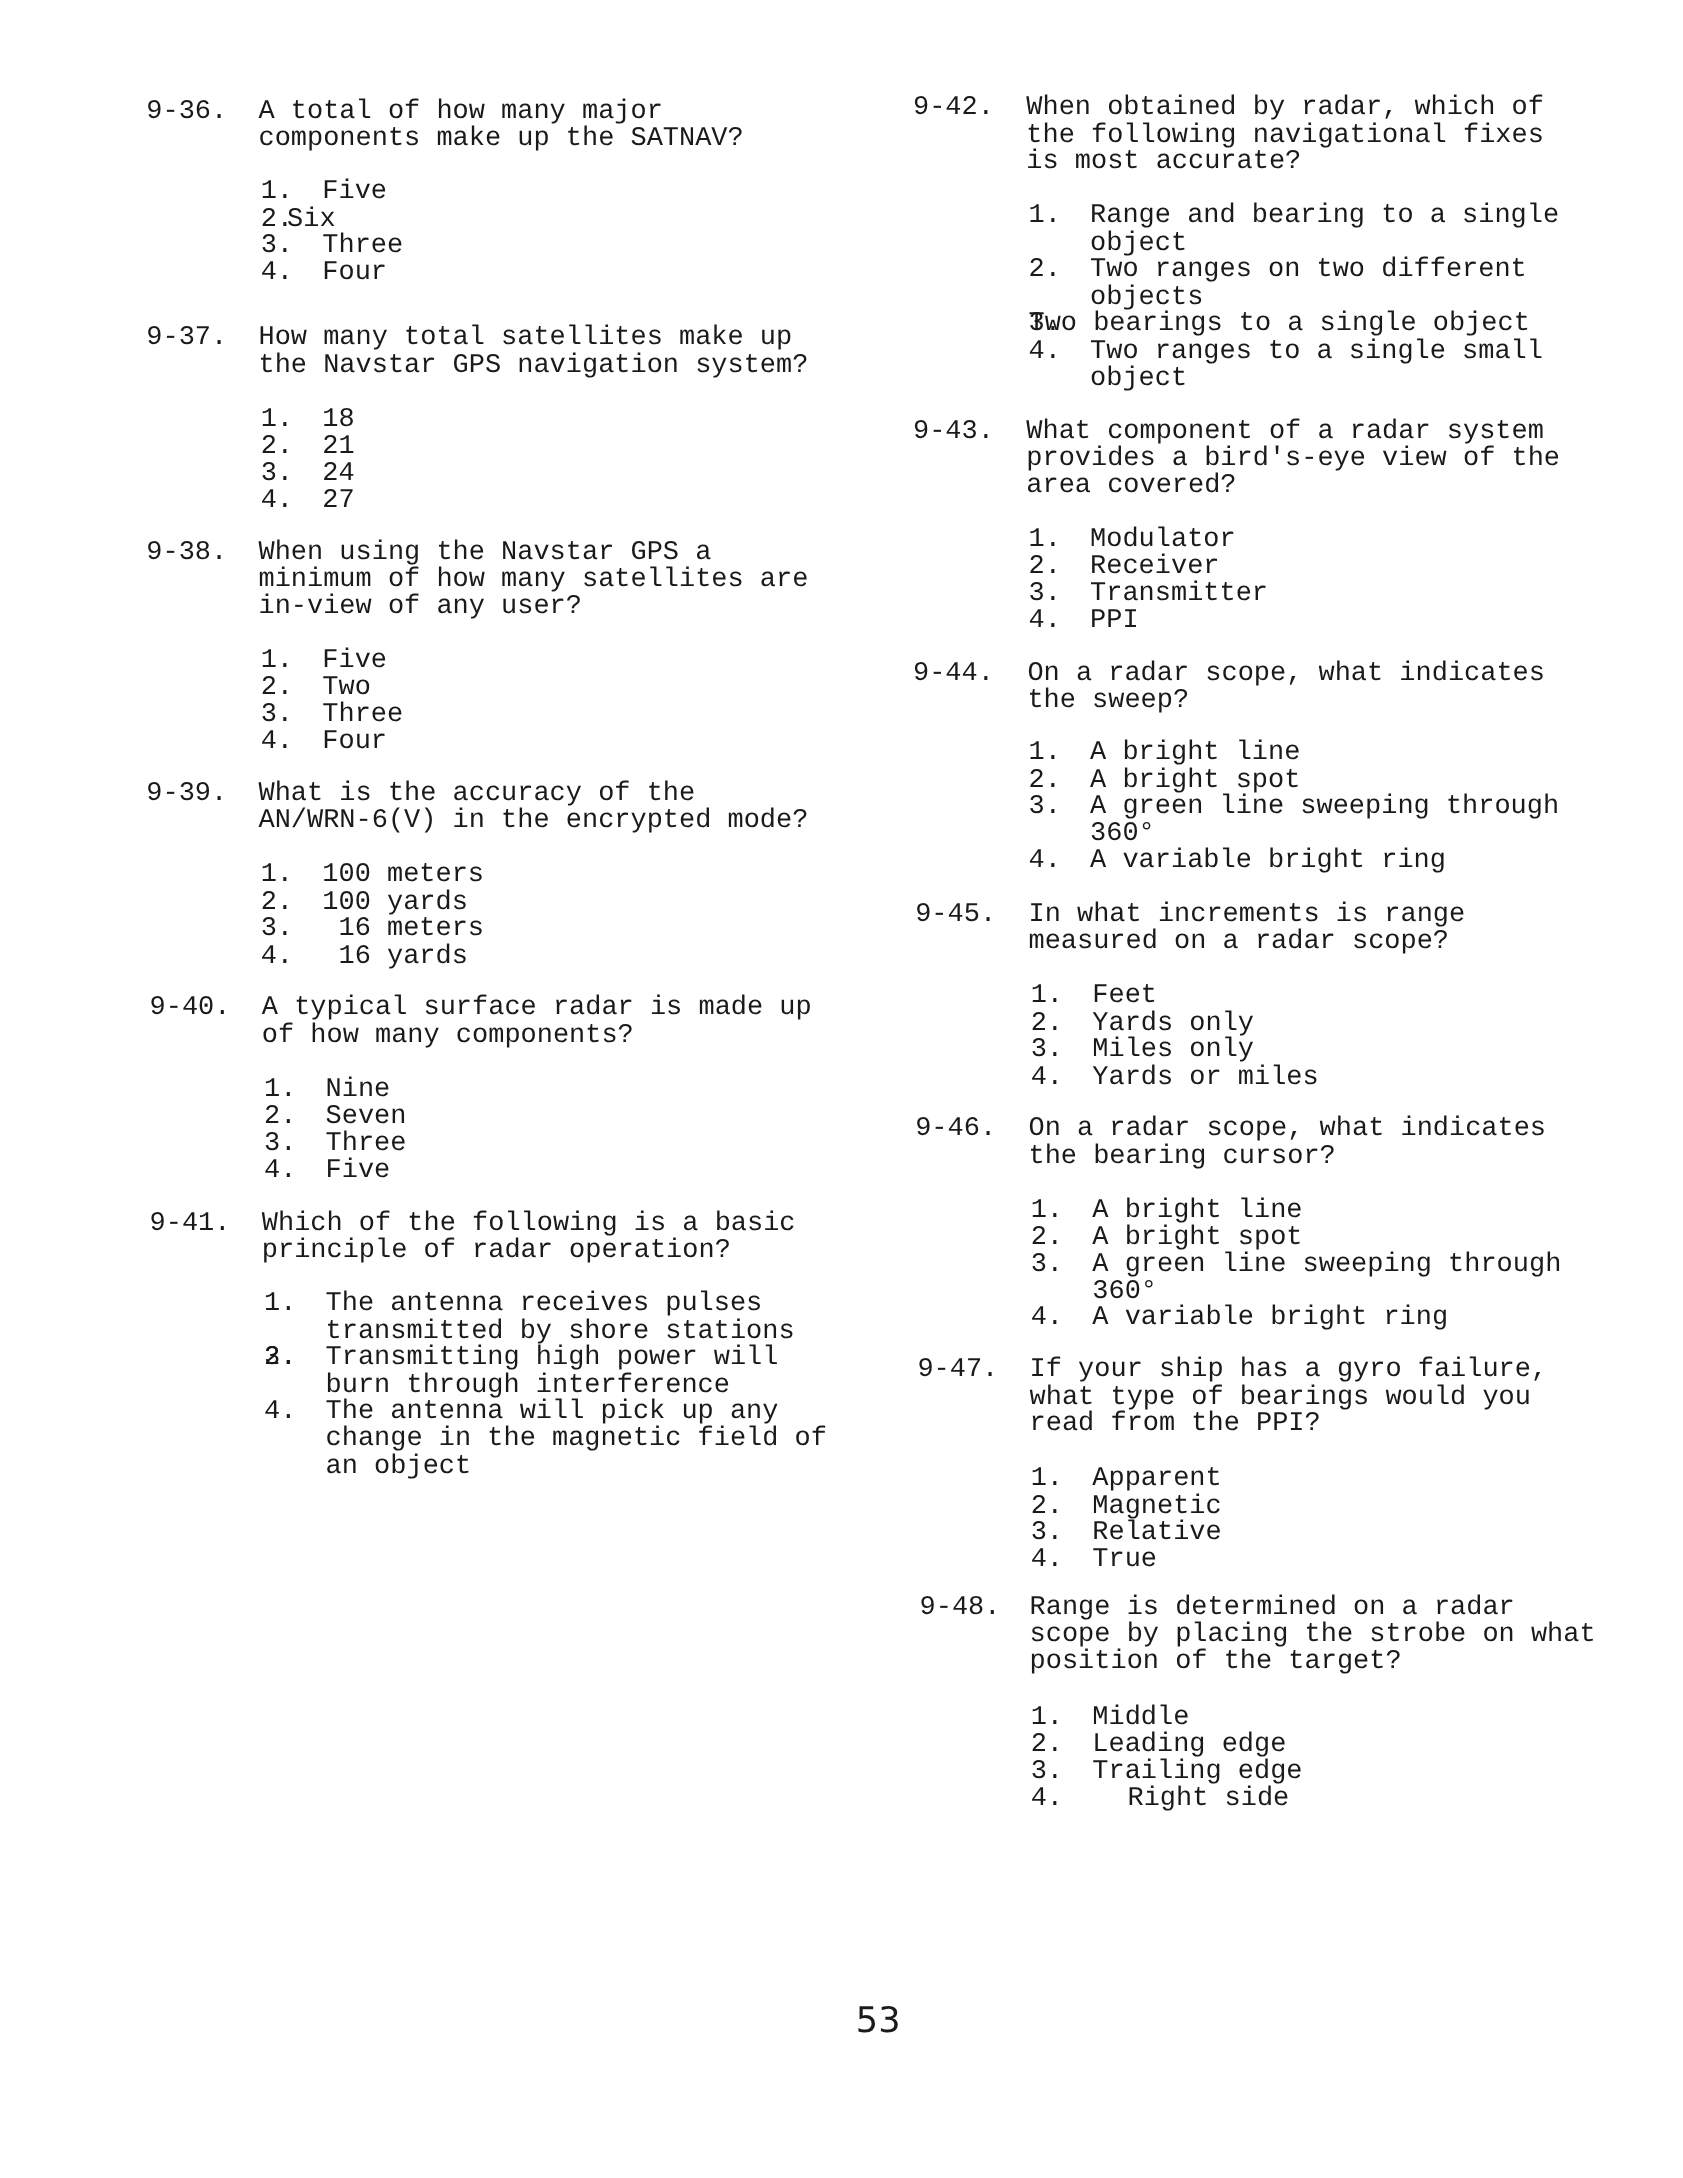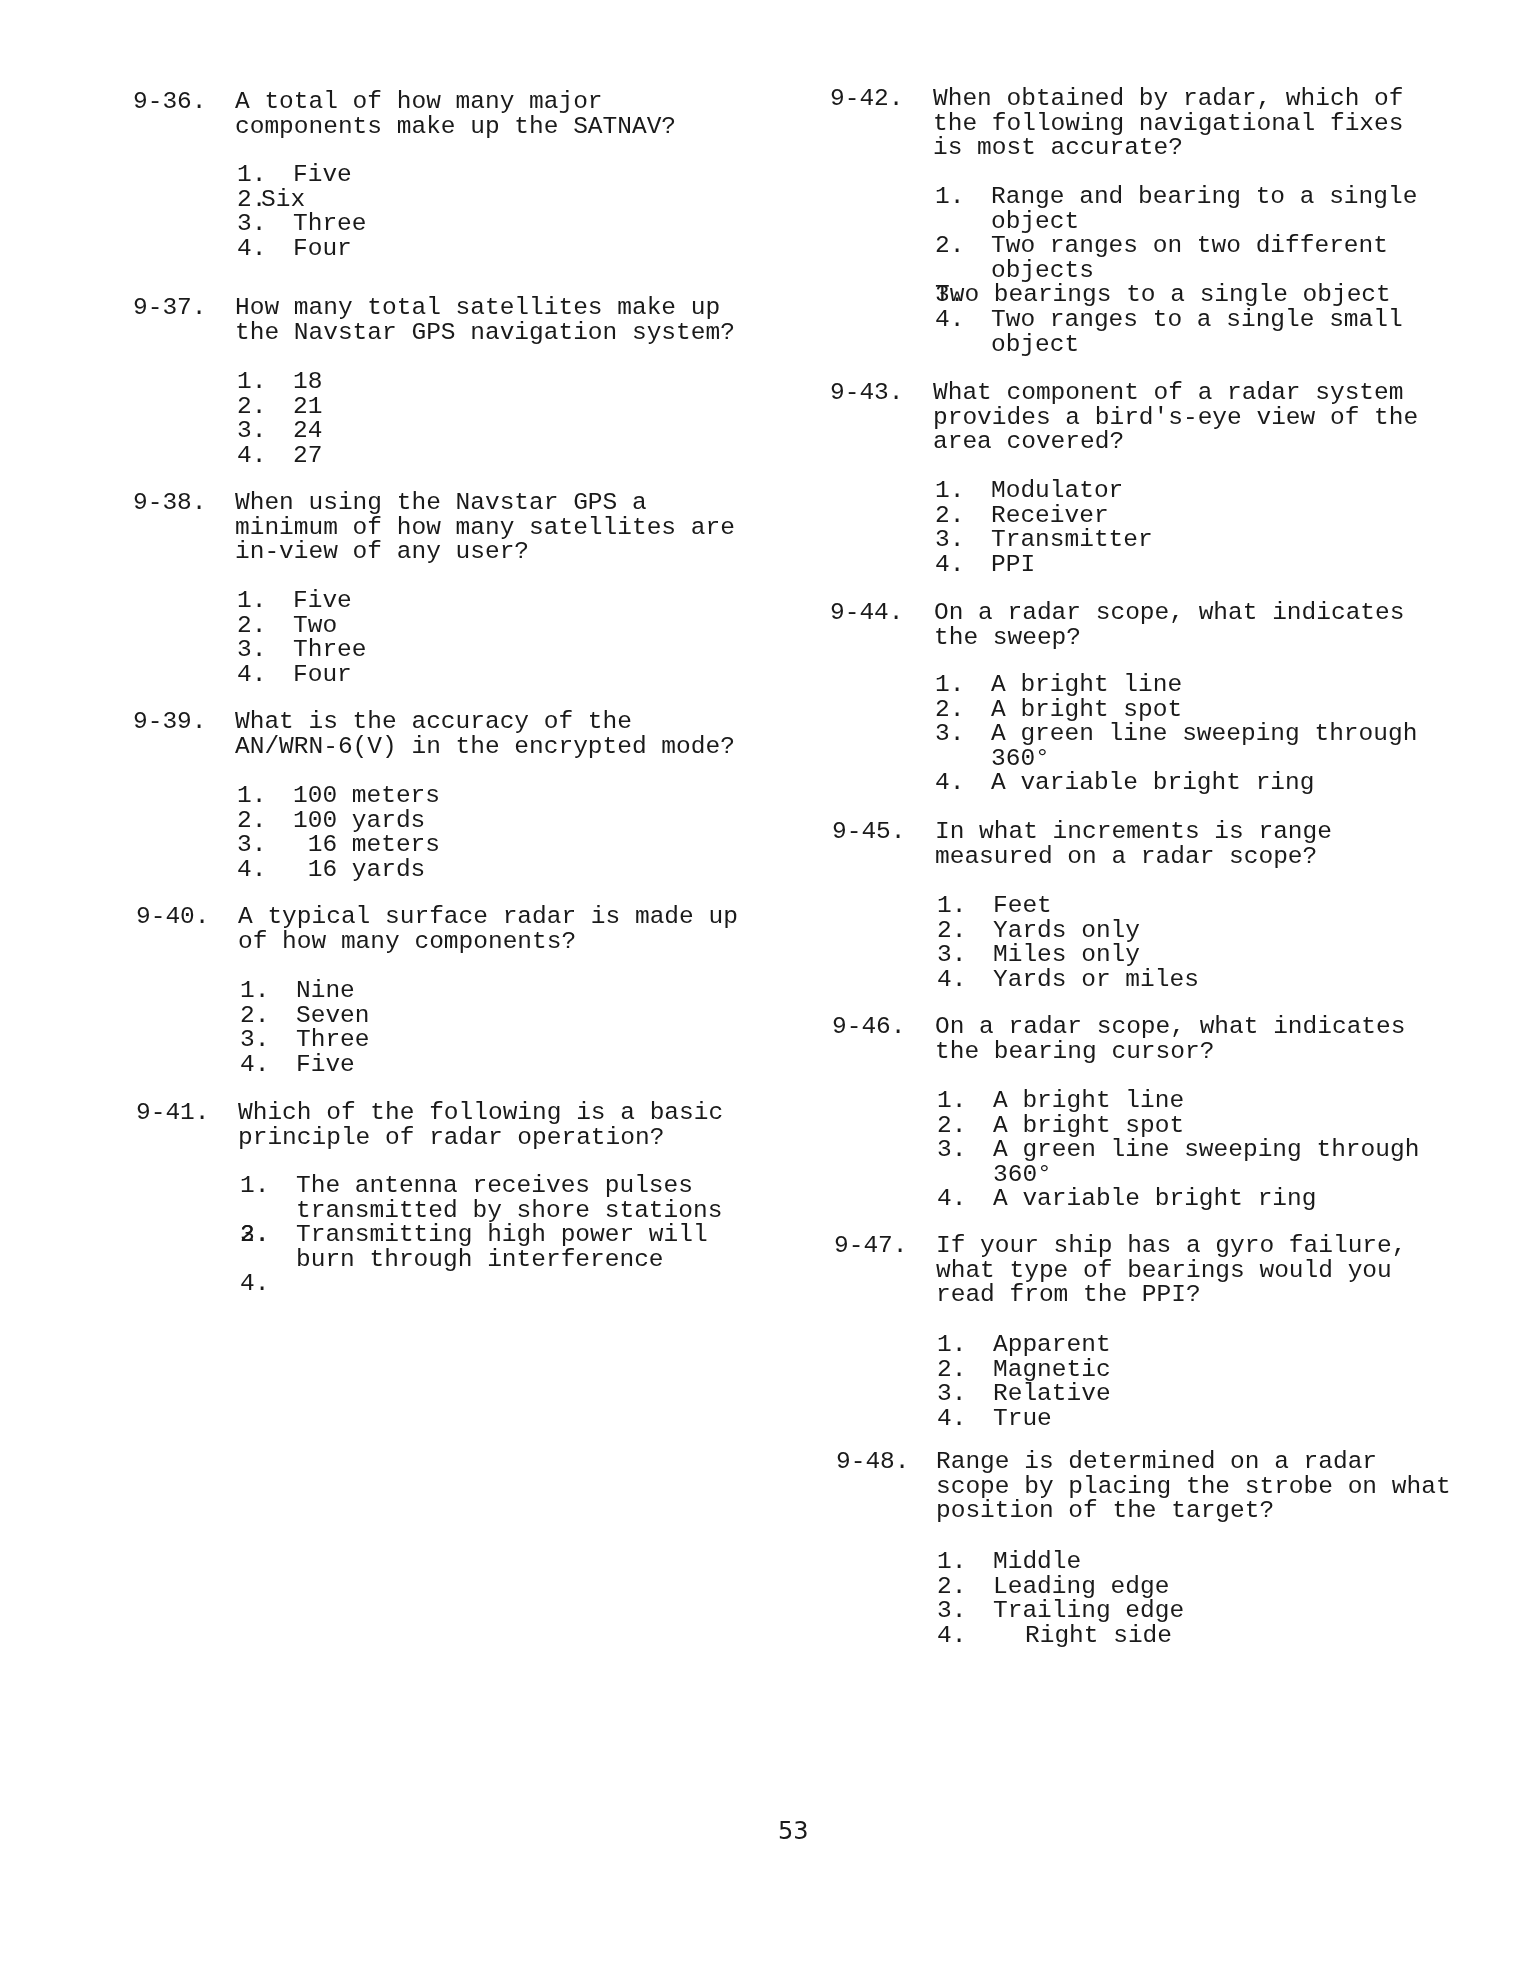--- a/index.html
+++ b/index.html
@@ -5,21 +5,21 @@
   html, body { margin: 0; padding: 0; background: #ffffff; }
   body { width: 1530px; height: 1980px; position: relative; overflow: hidden;
          font-family: "Liberation Mono", "DejaVu Sans Mono", monospace; color: #1a1a1a; }
   .q { position: absolute; font-size: 24.5px; line-height: 24.6px; }
   .qnum { position: absolute; left: 0; top: 0; white-space: pre; }
   .qtext { position: absolute; white-space: pre; }
   .opts { position: absolute; }
   .opt { position: relative; white-space: pre; }
   .opt .n { position: absolute; left: 0; top: 0; }
   .opt .t { display: block; white-space: pre; }
-  .pagenum { position: absolute; left: 778px; top: 1817px; font-family: "DejaVu Sans", sans-serif; font-size: 24px; }
+  .pagenum { position: absolute; left: 778px; top: 1817px; font-family: "DejaVu Sans", sans-serif; font-size: 32px; }
 </style>
 </head>
 <body>
 
 <div id="page">
 
   <div class="q" style="left:133px; top:90px;">
     <span class="qnum">9-36.</span>
     <span class="qtext" style="left:102px;">A total of how many major
 components make up the SATNAV?</span>
@@ -83,21 +83,23 @@
   <div class="q" style="left:136px; top:1101px;">
     <span class="qnum">9-41.</span>
     <span class="qtext" style="left:102px;">Which of the following is a basic
 principle of radar operation?</span>
     <div class="opts" style="left:104px; top:73px;">
       <div class="opt"><span class="n">1.</span><span class="t" style="margin-left:56px;">The antenna receives pulses
 transmitted by shore stations</span></div>
       <div class="opt"><span class="n">2.</span></div>
       <div class="opt"><span class="n">3.</span><span class="t" style="margin-left:56px;">Transmitting high power will
 burn through interference</span></div>
-      <div class="opt"><span class="n">4.</span></div>
+      <div class="opt"><span class="n">4.</span><span class="t" style="margin-left:56px;">The antenna will pick up any
+change in the magnetic field of
+an object</span></div>
     </div>
   </div>
 
   <div class="q" style="left:830px; top:87px;">
     <span class="qnum">9-42.</span>
     <span class="qtext" style="left:103px;">When obtained by radar, which of
 the following navigational fixes
 is most accurate?</span>
     <div class="opts" style="left:105px; top:98px;">
       <div class="opt"><span class="n">1.</span><span class="t" style="margin-left:56px;">Range and bearing to a single

